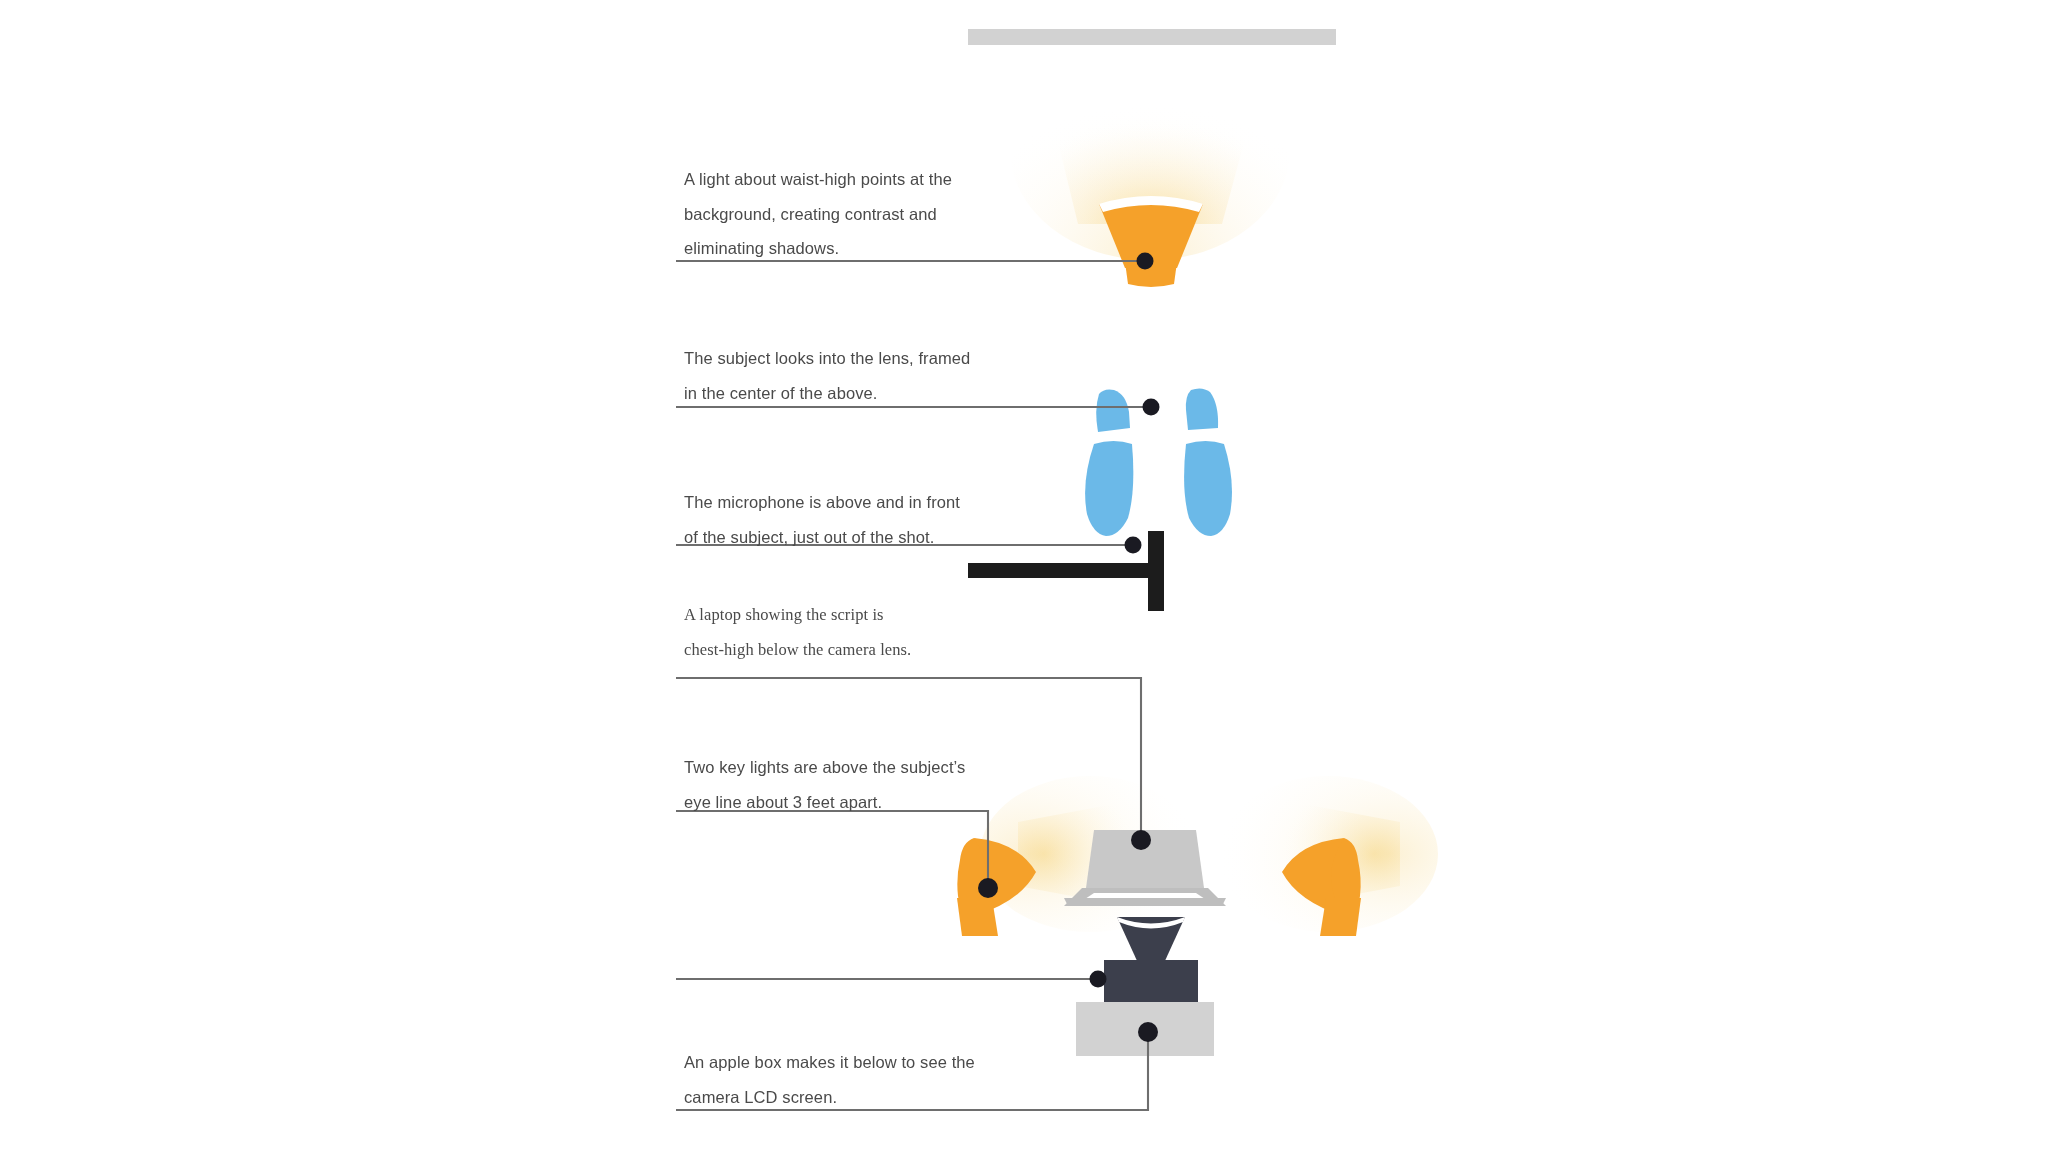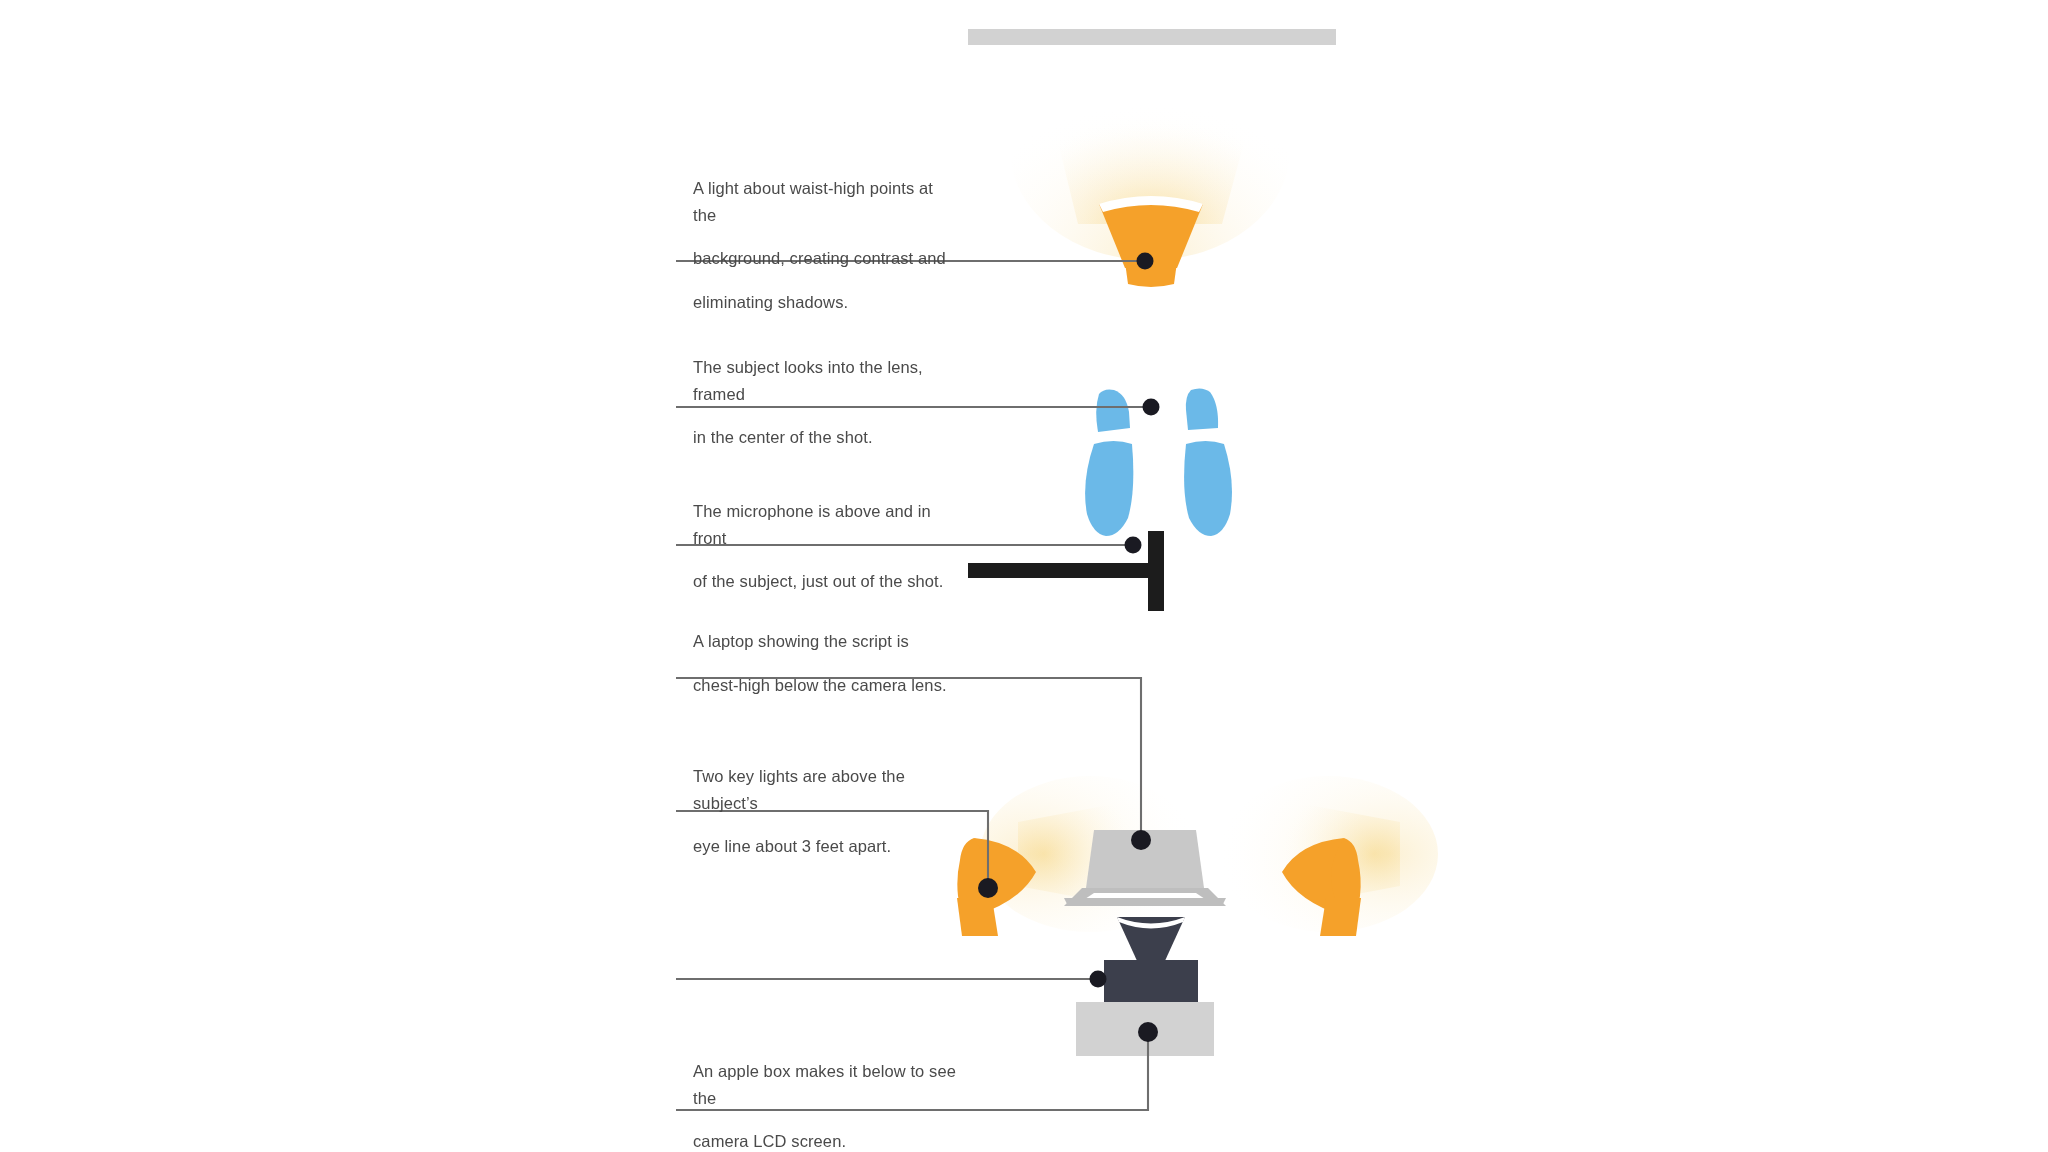--- a/index.html
+++ b/index.html
@@ -24,21 +24,21 @@
   }
   .callout {
     position: absolute;
     width: 300px;
     color: #4a4a4a;
     font-size: 16.5px;
     line-height: 26.5px;
     letter-spacing: 0.1px;
     font-family: "Liberation Sans", sans-serif;
   }
-  .callout p { margin: 17px; }
+  .callout p { margin: 8px; }
 </style>
 </head>
 <body>
 
 <div id="stage">
 
   <svg id="scene" viewBox="0 0 2048 1152" width="2048" height="1152">
     <defs>
       <radialGradient id="glowTop" cx="50%" cy="100%" r="72%">
         <stop offset="0%" stop-color="#F7D98A" stop-opacity="0.85"></stop>
@@ -146,29 +146,29 @@
   </svg>
 
   <div class="callout" style="left:676px; top:158px;">
     <p>A light about waist-high points at the</p>
     <p>background, creating contrast and</p>
     <p>eliminating shadows.</p>
   </div>
 
   <div class="callout" style="left:676px; top:337px; width:310px;">
     <p>The subject looks into the lens, framed</p>
-    <p>in the center of the shot.</p>
+    <p>in the center of the above.</p>
   </div>
 
   <div class="callout" style="left:676px; top:481px;">
     <p>The microphone is above and in front</p>
     <p>of the subject, just out of the shot.</p>
   </div>
 
-  <div class="callout" style="left:676px; top:611px;">
+  <div class="callout" style="left:676px; top:594px;font-family:Liberation Serif, serif;">
     <p>A laptop showing the script is</p>
     <p>chest-high below the camera lens.</p>
   </div>
 
   <div class="callout" style="left:676px; top:746px; width:310px;">
     <p>Two key lights are above the subject’s</p>
     <p>eye line about 3 feet apart.</p>
   </div>
 
 

